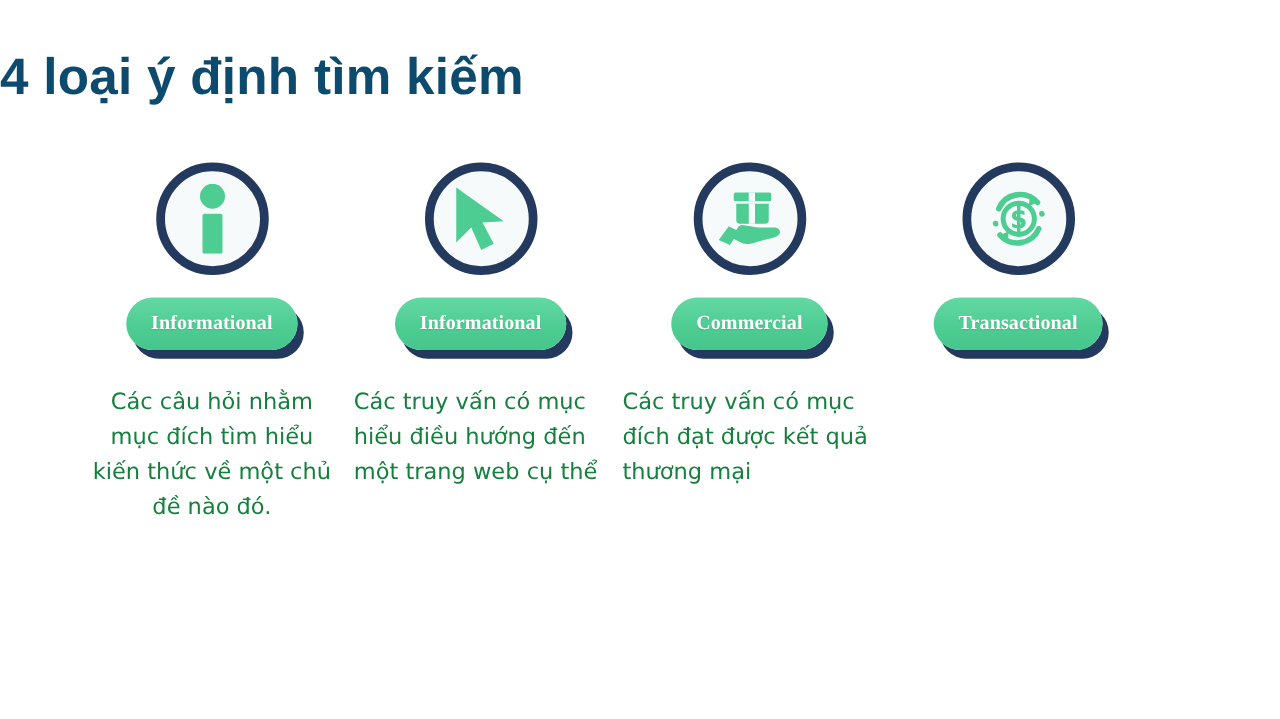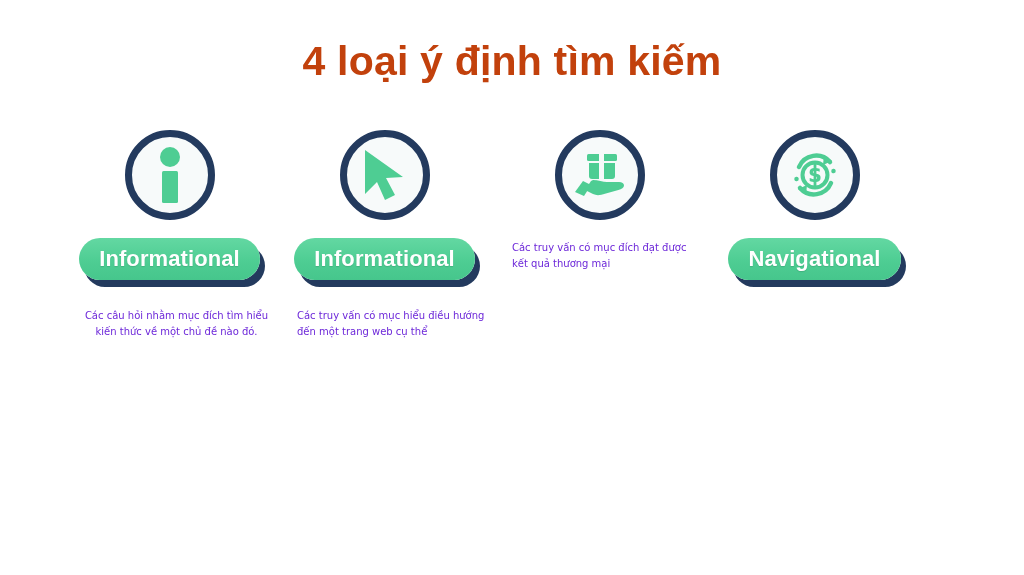--- a/index.html
+++ b/index.html
@@ -16,24 +16,23 @@
   .page {
     position: relative;
     width: 1024px;
     height: 575px;
   }
   .title {
     position: absolute;
     top: 38px;
     left: 0;
     width: 1024px;
-    text-align: center;
     font-size: 41px;
     font-weight: bold;
-    color: #c2410c;
+    color: #0c4a6e;
     letter-spacing: 0.2px;
   }
   .columns {
     position: absolute;
     top: 130px;
     left: 62px;
     width: 900px;
     display: flex;
     flex-direction: row;
     align-items: flex-start;
@@ -71,34 +70,34 @@
   .pill {
     position: relative;
     display: inline-flex;
     align-items: center;
     justify-content: center;
     height: 42px;
     padding: 0 20px;
     border-radius: 21px;
     background: linear-gradient(180deg, #63d8a2 0%, #4ecd93 55%, #46c68c 100%);
     color: #ffffff;
-    font-size: 22px;
+    font-size: 16px;
     font-weight: bold;
     letter-spacing: 0.1px;
     white-space: nowrap;
     box-shadow: 5px 7px 0 0 #233a5e;
     text-shadow: 0 1px 1px rgba(30,70,55,0.18);
+    font-family: Liberation Serif, serif;
   }
   .desc {
     margin-top: 14px;
-    font-size: 10px;
+    font-size: 18px;
     line-height: 1.55;
-    color: #6d28d9;
+    color: #15803d;
     font-family: "DejaVu Sans", sans-serif;
-    margin-left: 14px;
   }
   .desc.center { text-align: center; padding: 0 6px; }
   .desc.left   { text-align: left;  padding: 0 4px 0 6px; }
 </style>
 </head>
 <body>
 
 <div class="page">
 
   <div class="title">4 loại ý định tìm kiếm</div>
@@ -146,20 +145,23 @@
               <rect x="16" y="4" width="30" height="7" rx="1.5" fill="#4ecd93"></rect>
               <rect x="28" y="4" width="5" height="7" fill="#f7fafa"></rect>
               <path d="M18 13 h26 v13 a3 3 0 0 1 -3 3 h-20 a3 3 0 0 1 -3 -3 z" fill="#4ecd93"></path>
               <rect x="28" y="13" width="5" height="16" fill="#f7fafa"></rect>
               <path d="M22 30 c5 0 10 2 14 2 h12 c3 0 5 1.5 5 3.5 c0 2.2 -2.4 3.7 -5.6 4.6 l-17 4.6 c-3 0.8 -5.6 0.6 -8.4 -0.6 L14 40 l6 -9 z" fill="#4ecd93"></path>
               <path d="M12 31 l8 4 l-7 11 l-9 -4 z" fill="#4ecd93"></path>
             </svg>
           </span>
         </div>
       </div>
+      <div class="pill-wrap">
+        <div class="pill">Commercial</div>
+      </div>
       <div class="desc left">Các truy vấn có mục đích đạt được kết quả thương mại</div>
     </div>
 
     <div class="col">
       <div class="icon-wrap">
         <div class="circle">
           <span>
             <svg width="58" height="58" viewBox="0 0 58 58">
               <g fill="none" stroke="#4ecd93" stroke-width="4.5" stroke-linecap="round">
                 <path d="M13 21 A18.5 18.5 0 0 1 44 16"></path>
@@ -170,18 +172,18 @@
               <path d="M38 9 l8 6 l-9 4 z" fill="#4ecd93"></path>
               <path d="M20 49 l-8 -6 l9 -4 z" fill="#4ecd93"></path>
               <circle cx="29" cy="29" r="12.5" fill="none" stroke="#4ecd93" stroke-width="4"></circle>
               <text x="29" y="36" text-anchor="middle" font-family="DejaVu Sans, sans-serif" font-size="19" font-weight="bold" fill="#4ecd93">S</text>
               <rect x="27.6" y="18" width="2.8" height="22" fill="#4ecd93"></rect>
             </svg>
           </span>
         </div>
       </div>
       <div class="pill-wrap">
-        <div class="pill">Navigational</div>
+        <div class="pill">Transactional</div>
       </div>
     </div>
 
   </div>
 </div>
 
 </body></html>

